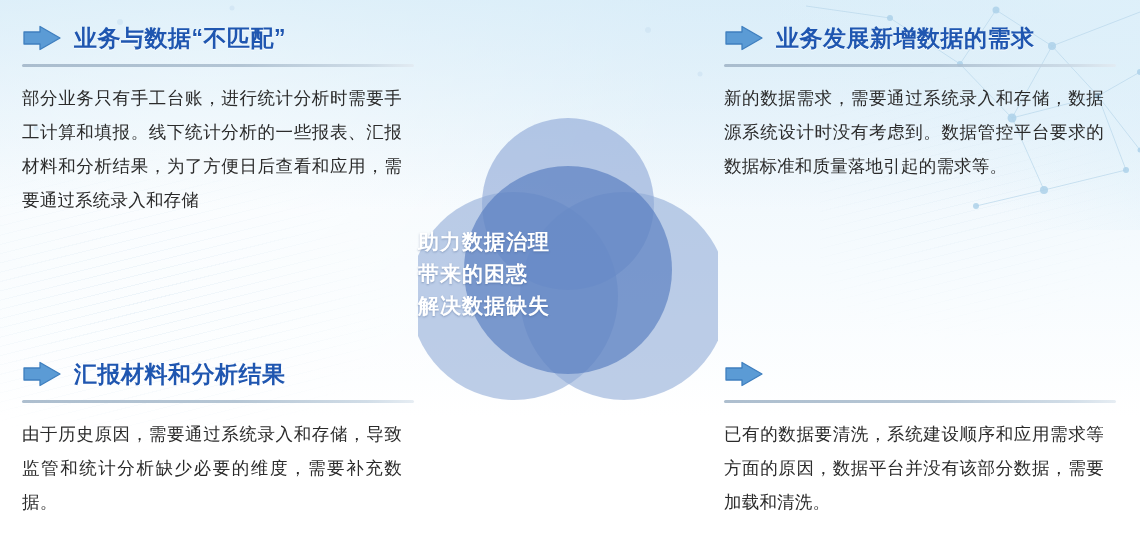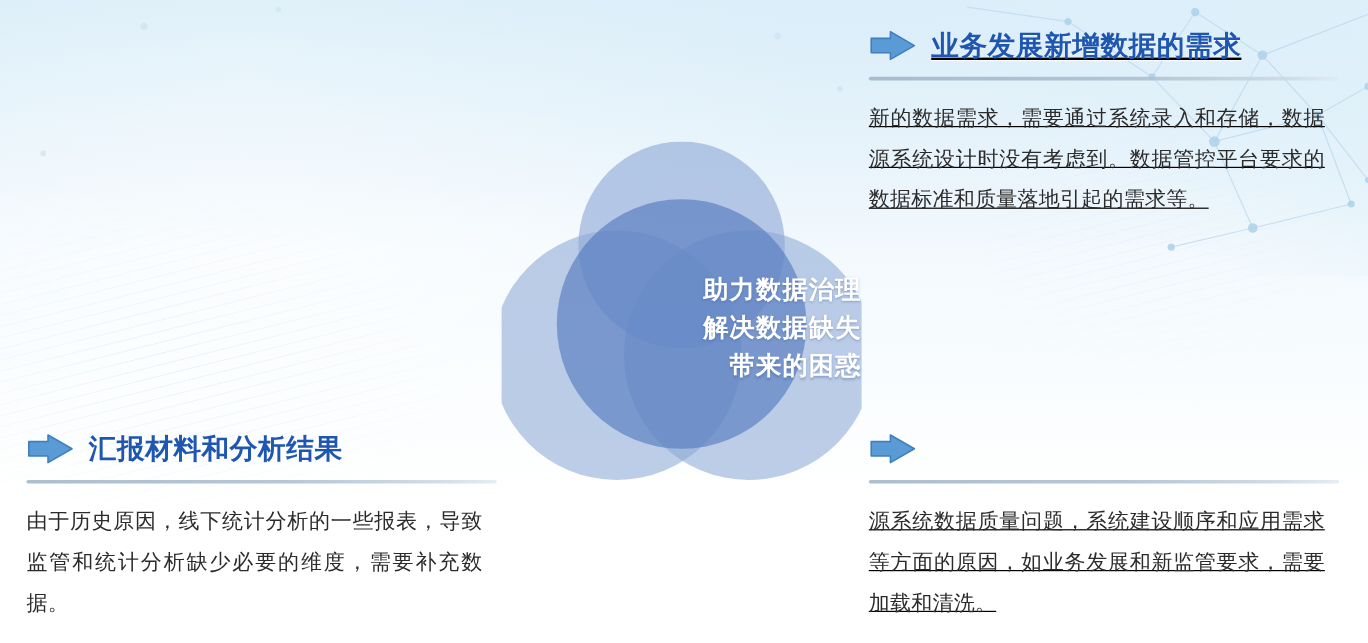--- a/index.html
+++ b/index.html
@@ -78,21 +78,21 @@
     pointer-events: none;
     background: linear-gradient(215deg, rgba(222,240,250,.9) 0%, rgba(222,240,250,0) 65%);
   }
 
   
   .panel {
     position: absolute;
     width: 392px;
   }
   .panel.col-left  { left: 22px; }
-  .panel.col-right { left: 724px; text-decoration: underline; }
+  .panel.col-right { left: 724px; }
   .panel.row-top    { top: 16px; }
   .panel.row-bottom { top: 352px; }
 
   .panel-head {
     display: flex;
     align-items: center;
     height: 44px;
   }
   .arrow-icon {
     flex: 0 0 auto;
@@ -137,21 +137,21 @@
     width: 300px;
     height: 290px;
   }
   .venn svg { display: block; }
 
   .venn-text {
     position: absolute;
     left: 0;
     right: 0;
     top: 108px;
-    text-align: right;
+    text-align: left;
     color: #ffffff;
     font-size: 21px;
     font-weight: bold;
     line-height: 32px;
     letter-spacing: 1px;
     text-shadow: 0 1px 2px rgba(40,70,120,.35);
     pointer-events: none;
   }
   .venn-text div { display: block; }
 </style>
@@ -203,51 +203,61 @@
 
   <div class="venn">
     <svg width="300" height="290" viewBox="0 0 300 290">
       <circle cx="150" cy="86" r="86" fill="#8ea8d6" opacity="0.62"></circle>
       <circle cx="96" cy="178" r="104" fill="#8ea8d6" opacity="0.58"></circle>
       <circle cx="206" cy="178" r="104" fill="#8ea8d6" opacity="0.58"></circle>
       <circle cx="150" cy="152" r="104" fill="#5077bd" opacity="0.62"></circle>
     </svg>
     <div class="venn-text">
       <div>助力数据治理</div>
+      <div>带来的困惑</div>
       <div>解决数据缺失</div>
-      <div>带来的困惑</div>
-    </div>
-  </div>
-
+    </div>
+  </div>
+
+  <div class="panel col-left row-top">
+    <div class="panel-head">
+      <svg class="arrow-icon" viewBox="0 0 40 26">
+        <path d="M2 7 L18 7 L18 1.5 L38 13 L18 24.5 L18 19 L2 19 Z" fill="#5b9bd5" stroke="#3f7fbf" stroke-width="1.3" stroke-linejoin="round"></path>
+      </svg>
+      <div class="panel-title">业务与数据“不匹配”</div>
+    </div>
+    <div class="panel-rule"></div>
+    <div class="panel-body">部分业务只有手工台账，进行统计分析时需要手工计算和填报。线下统计分析的一些报表、汇报材料和分析结果，为了方便日后查看和应用，需要通过系统录入和存储</div>
+  </div>
 
   <div class="panel col-right row-top">
     <div class="panel-head">
       <svg class="arrow-icon" viewBox="0 0 40 26">
         <path d="M2 7 L18 7 L18 1.5 L38 13 L18 24.5 L18 19 L2 19 Z" fill="#5b9bd5" stroke="#3f7fbf" stroke-width="1.3" stroke-linejoin="round"></path>
       </svg>
       <div class="panel-title">业务发展新增数据的需求</div>
     </div>
     <div class="panel-rule"></div>
     <div class="panel-body">新的数据需求，需要通过系统录入和存储，数据源系统设计时没有考虑到。数据管控平台要求的数据标准和质量落地引起的需求等。</div>
   </div>
 
   <div class="panel col-left row-bottom">
     <div class="panel-head">
       <svg class="arrow-icon" viewBox="0 0 40 26">
         <path d="M2 7 L18 7 L18 1.5 L38 13 L18 24.5 L18 19 L2 19 Z" fill="#5b9bd5" stroke="#3f7fbf" stroke-width="1.3" stroke-linejoin="round"></path>
       </svg>
       <div class="panel-title">汇报材料和分析结果</div>
     </div>
     <div class="panel-rule"></div>
-    <div class="panel-body">由于历史原因，线下统计分析的一些报表，导致监管和统计分析缺少必要的维度，需要补充数据。</div>
+    <div class="panel-body">由于历史原因，需要通过系统录入和存储，导致监管和统计分析缺少必要的维度，需要补充数据。</div>
   </div>
 
   <div class="panel col-right row-bottom">
     <div class="panel-head">
       <svg class="arrow-icon" viewBox="0 0 40 26">
         <path d="M2 7 L18 7 L18 1.5 L38 13 L18 24.5 L18 19 L2 19 Z" fill="#5b9bd5" stroke="#3f7fbf" stroke-width="1.3" stroke-linejoin="round"></path>
       </svg>
     </div>
     <div class="panel-rule"></div>
-    <div class="panel-body">源系统数据质量问题，系统建设顺序和应用需求等方面的原因，如业务发展和新监管要求，需要加载和清洗。</div>
+    <div class="panel-body">已有的数据要清洗，系统建设顺序和应用需求等方面的原因，数据平台并没有该部分数据，需要加载和清洗。</div>
   </div>
 
 </div>
 
 </body></html>

